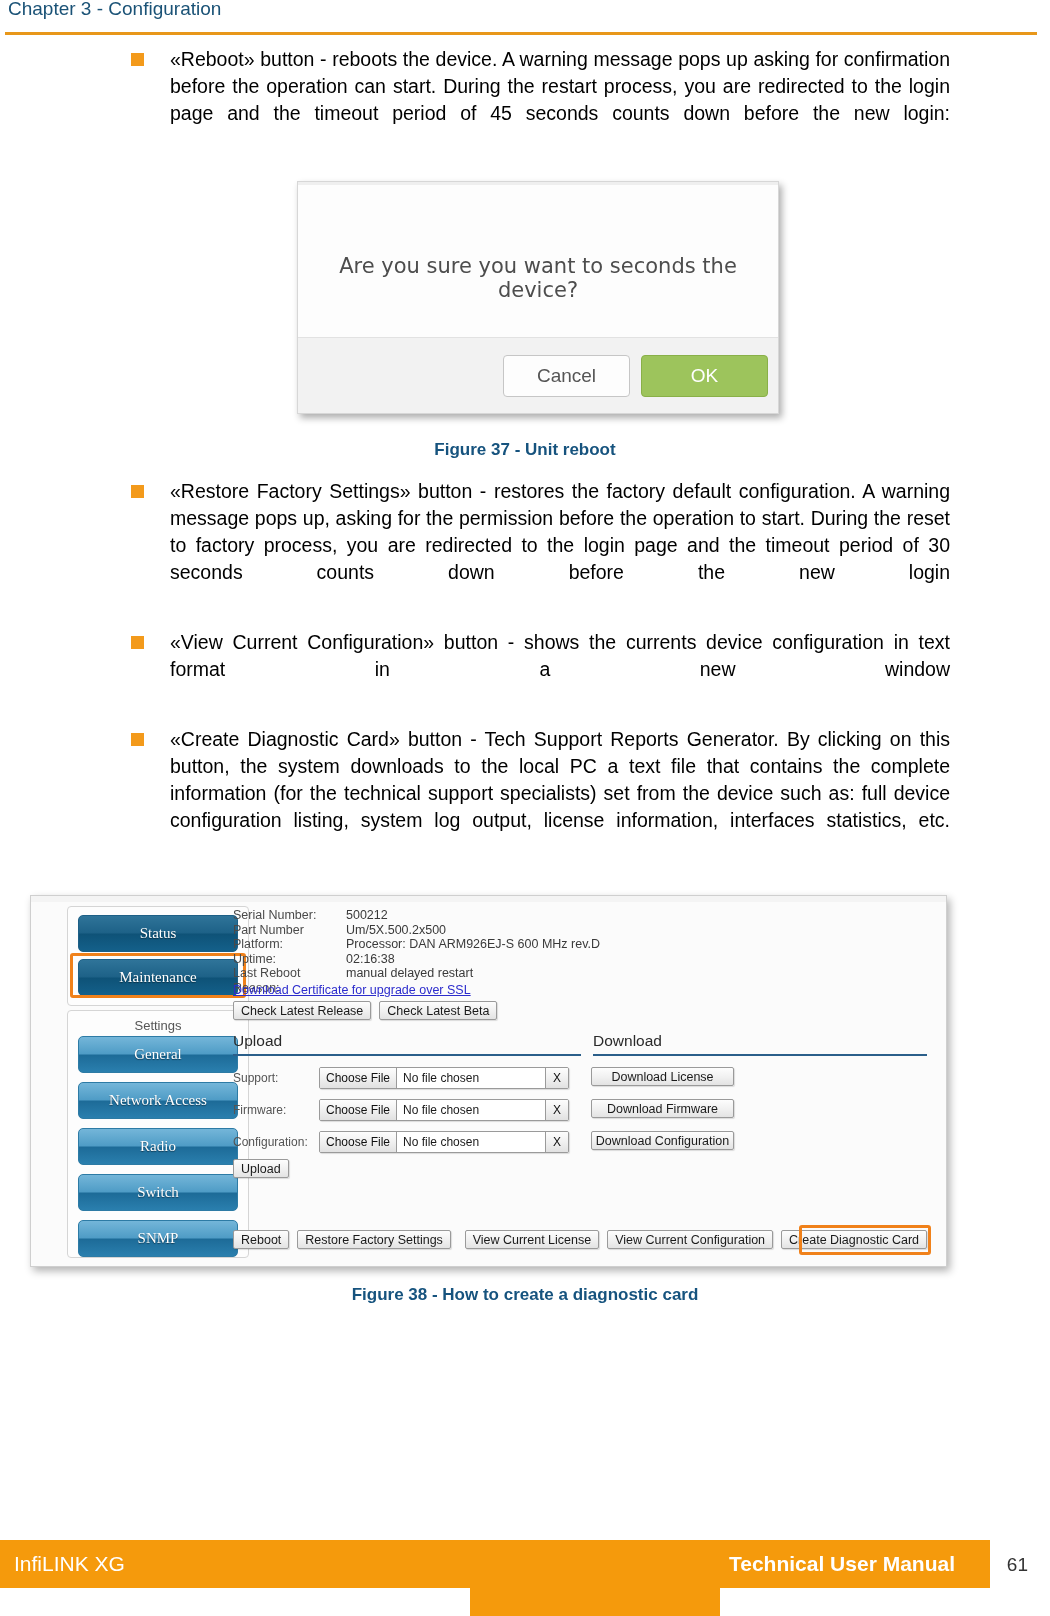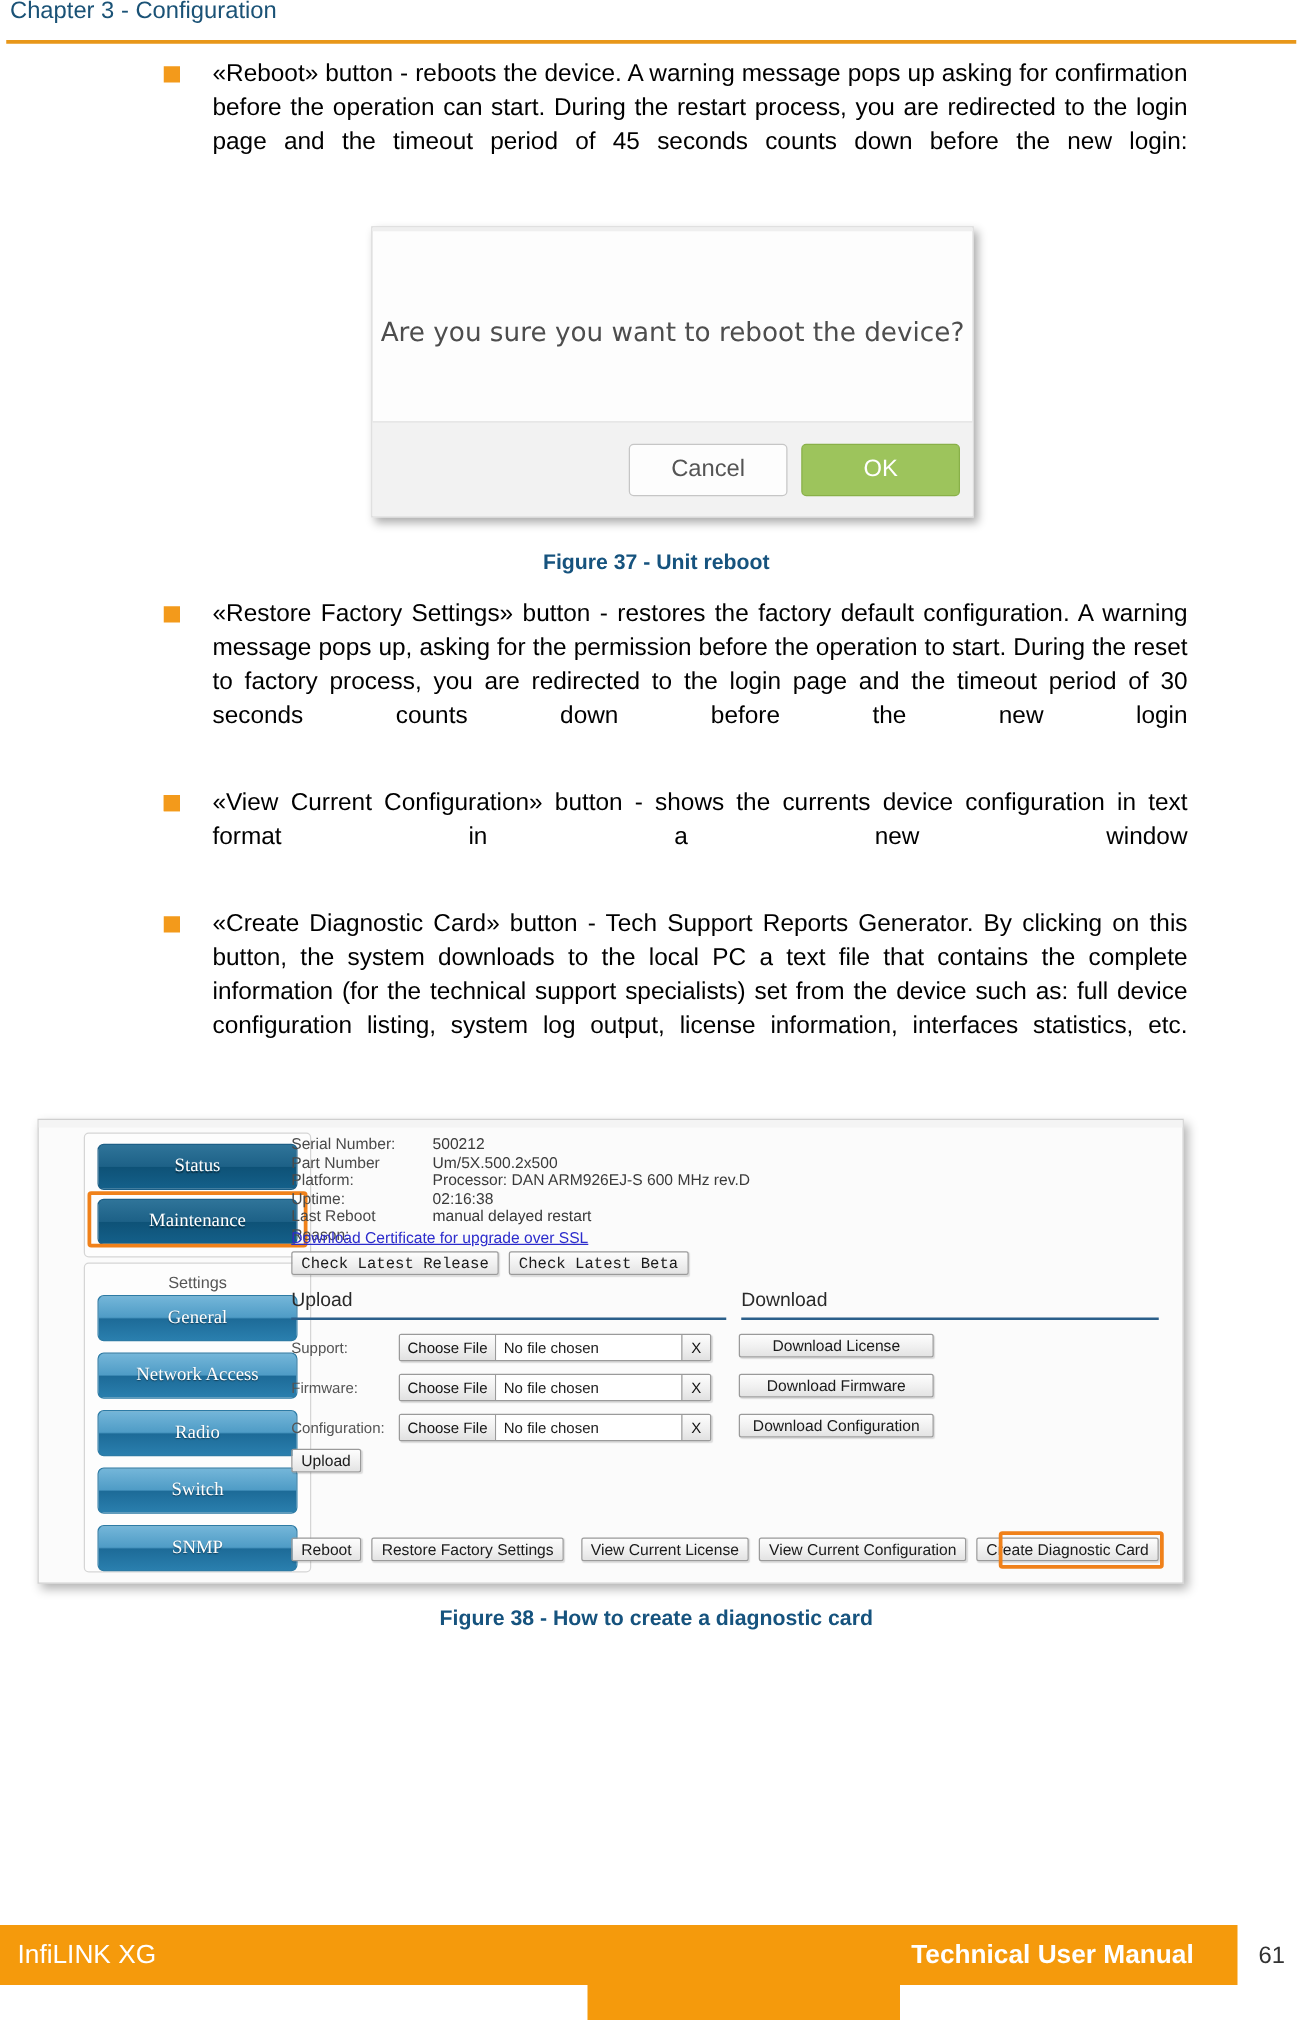--- a/index.html
+++ b/index.html
@@ -111,21 +111,21 @@
     position:absolute;left:6px;top:79px;font-size:12.5px;color:#2c2ccc;
     text-decoration:underline;
   }
   .winbtn{
     display:inline-flex;align-items:center;justify-content:center;
     background:linear-gradient(to bottom,#fdfdfd 0%,#f0f0f0 55%,#e3e3e3 100%);
     border:1px solid #9a9a9a;border-radius:2px;color:#1a1a1a;
     font-size:12.5px;box-shadow:1px 1px 1px rgba(0,0,0,.13);
     height:19px;padding:0 7px;box-sizing:border-box;white-space:nowrap;
   }
-  .chk-row{position:absolute;left:6px;top:97px;display:flex;gap:8px;font-family:Liberation Mono, monospace;}
+  .chk-row{position:absolute;left:6px;top:97px;display:flex;gap:8px;}
   .sec-head{
     position:absolute;font-size:15.5px;color:#2a2a2a;padding-bottom:2px;
   }
   .sec-rule{position:absolute;height:2px;background:#2b5f8a;}
   .ul-label{position:absolute;font-size:12px;color:#545454;}
   .filebox{
     position:absolute;display:flex;align-items:stretch;height:20px;
     border:1px solid #9a9a9a;border-radius:2px;overflow:hidden;
     background:#ffffff;box-shadow:1px 1px 1px rgba(0,0,0,.13);
   }
@@ -136,21 +136,21 @@
   }
   .filebox .nf{
     padding:0 6px;font-size:12px;color:#1a1a1a;display:flex;align-items:center;
     flex:1;background:#fff;
   }
   .filebox .xb{
     width:22px;background:linear-gradient(to bottom,#fdfdfd 0%,#efefef 55%,#e1e1e1 100%);
     border-left:1px solid #9a9a9a;display:flex;align-items:center;justify-content:center;
     font-size:12px;color:#111;
   }
-  .dlbtn{position:absolute;width:156px;justify-content:center;}
+  .dlbtn{position:absolute;width:143px;justify-content:center;}
   .bottom-bar{position:absolute;left:6px;right:4px;bottom:4px;height:22px;}
   .bb-left{position:absolute;left:0;top:0;display:flex;gap:8px;}
   .bb-right{position:absolute;right:2px;top:0;display:flex;gap:8px;}
   .hl-btn{
     position:absolute;right:-4px;top:-5px;width:132px;height:30px;
     border:3px solid #f0811a;border-radius:3px;box-sizing:border-box;
   }
   
   .footer{position:absolute;left:0;bottom:0;width:1050px;height:76px;}
   .footer .bar{
@@ -180,21 +180,21 @@
 <div class="content">
 
   <div class="bullet-item">
     <span class="sq"></span>
     <span class="txt">«Reboot» button - reboots the device. A warning message pops up asking for confirmation before the operation can start. During the restart process, you are redirected to the login page and the timeout period of 45 seconds counts down before the new login:</span>
   </div>
 
   <div class="fig37-wrap">
     <div class="dialog">
       <div class="dlg-top"></div>
-      <div class="dlg-msg">Are you sure you want to reboot the device?</div>
+      <div class="dlg-msg">Are you sure you want to seconds the device?</div>
       <div class="dlg-foot">
         <div class="dlg-btn cancel">Cancel</div>
         <div class="dlg-btn ok">OK</div>
       </div>
     </div>
   </div>
   <div class="fig-caption">Figure 37 - Unit reboot</div>
 
   <div class="bullet-item" style="margin-top:18px;">
     <span class="sq"></span>

